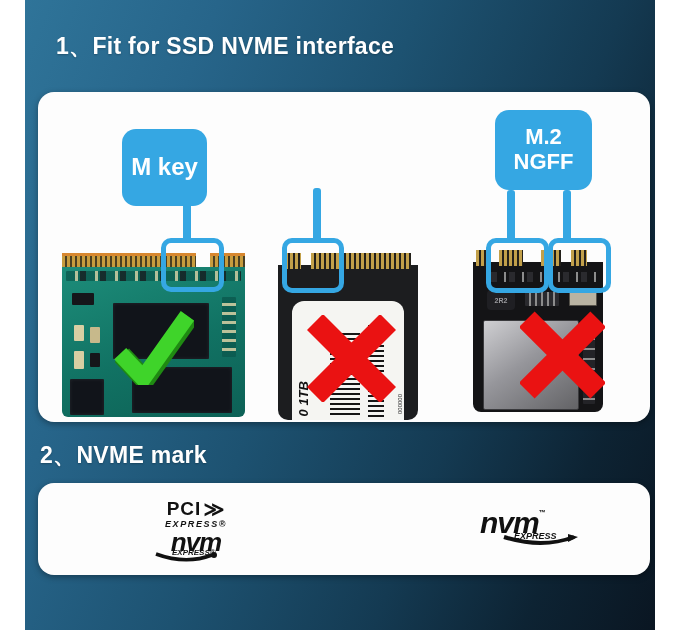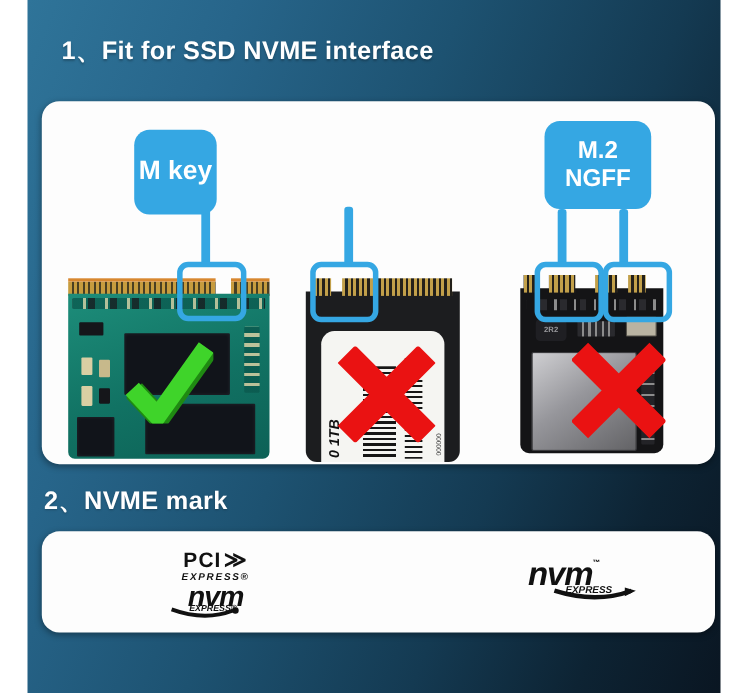--- a/index.html
+++ b/index.html
@@ -24,21 +24,21 @@
   .pcb1{background:linear-gradient(160deg,#1d8d7a 0%,#117263 55%,#0d6156 100%);border-radius:0 0 6px 6px;}
   .pcb-dark{background:#1c1d1f;border-radius:0 0 10px 10px;}
   .chip{background:#11141a;border-radius:2px;box-shadow:inset 0 0 4px rgba(255,255,255,.08);}
   .cmp{position:absolute;border-radius:1px;}
   .label-white{background:#f5f5f2;border-radius:12px 12px 0 0;overflow:hidden;}
   .barcode{background:repeating-linear-gradient(180deg,#161616 0 2px,transparent 2px 5px);}
   .vtext{writing-mode:vertical-rl;transform:rotate(180deg);font-weight:bold;font-style:italic;color:#111;}
   .graychip{background:linear-gradient(145deg,#cfcfd2 0%,#96969b 45%,#636366 100%);border:1px solid #3a3a3d;border-radius:2px;}
   
   .pcilogo{color:#111;text-align:center;line-height:1;}
-  .pci-row{font-size:19px;font-weight:bold;letter-spacing:1px;display:flex;align-items:center;justify-content:center;}
+  .pci-row{font-size:19px;font-weight:bold;letter-spacing:1px;display:flex;justify-content:center;}
   .pci-arrow{font-size:20px;font-weight:bold;margin-left:2px;}
   .pci-exp{font-size:9px;font-weight:bold;font-style:italic;letter-spacing:1.6px;margin-top:1px;}
   .nvmword{font-weight:bold;font-style:italic;letter-spacing:-1px;color:#111;line-height:.9;}
   .nvmexp{font-weight:bold;font-style:italic;color:#111;}
   .badge{background:#0b0b0b;color:#fff;display:flex;align-items:center;justify-content:center;
          font-size:20px;font-weight:600;letter-spacing:.5px;border-radius:2px;}
   .tm{font-size:7px;vertical-align:top;font-weight:bold;}
 </style>
 </head>
 <body>
@@ -103,21 +103,21 @@
     <svg class="abs" style="left:47px;top:60px;" width="85" height="90" viewBox="0 0 100 100">
       <path d="M8 8 L92 92 M92 8 L8 92" stroke="#ea1212" stroke-width="26" fill="none"></path>
     </svg>
   </div>
 
   <div class="abs cline" style="left:145px;top:96px;width:8px;height:54px;"></div>
   <div class="abs cline" style="left:275px;top:96px;width:8px;height:54px;"></div>
   <div class="abs cline" style="left:469px;top:98px;width:8px;height:52px;"></div>
   <div class="abs cline" style="left:525px;top:98px;width:8px;height:52px;"></div>
 
-  <div class="abs callout" style="left:84px;top:26px;width:75px;height:77px;">M key</div>
+  <div class="abs callout" style="left:84px;top:37px;width:85px;height:77px;">M key</div>
   <div class="abs callout" style="left:457px;top:18px;width:97px;height:80px;font-size:22px;flex-direction:column;">
     <span>M.2</span>
     <span>NGFF</span>
   </div>
 
   <div class="abs hrect" style="left:123px;top:146px;width:53px;height:44px;"></div>
   <div class="abs hrect" style="left:244px;top:146px;width:52px;height:45px;"></div>
   <div class="abs hrect" style="left:448px;top:146px;width:53px;height:45px;"></div>
   <div class="abs hrect" style="left:510px;top:146px;width:53px;height:45px;"></div>
 </div>

